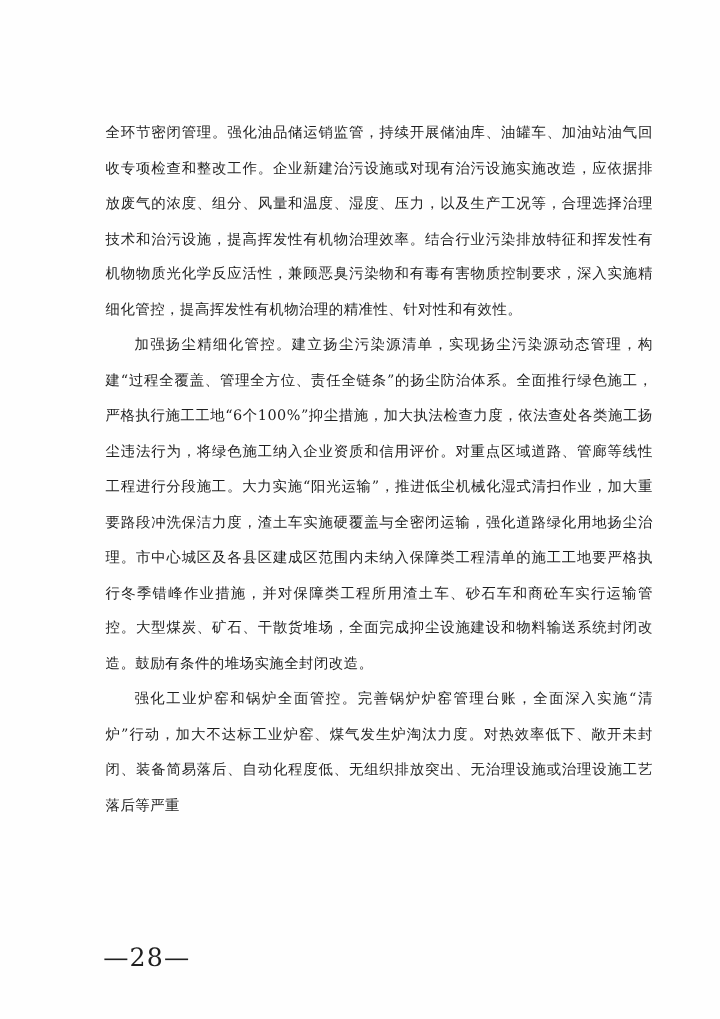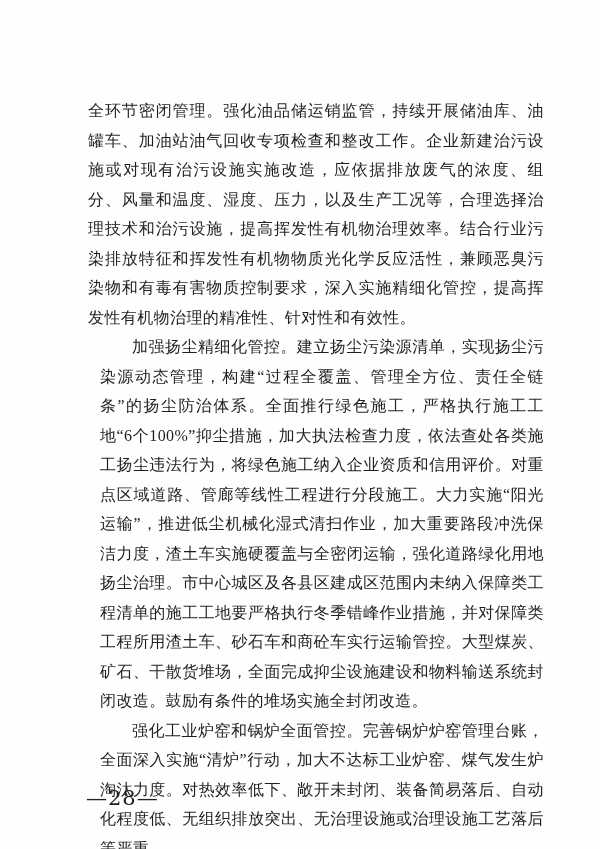--- a/index.html
+++ b/index.html
@@ -19,31 +19,29 @@
     box-sizing: border-box;
   }
   .content {
     position: absolute;
     left: 88px;
     right: 56px;
     top: 96px;
   }
   .para {
     margin: 0;
-    font-size: 16px;
+    font-size: 12px;
     line-height: 29.5px;
     text-align: justify;
     text-justify: inter-ideograph;
     letter-spacing: 0.4px;
     word-break: break-all;
-    font-family: Liberation Serif, serif;
   }
   .para.indent {
     text-indent: 2em;
-    margin-left: 12px;
   }
   .page-number {
     position: absolute;
     left: 86px;
     top: 786px;
     font-size: 21px;
     letter-spacing: 1px;
     color: #1f1f1f;
   }
 </style>

